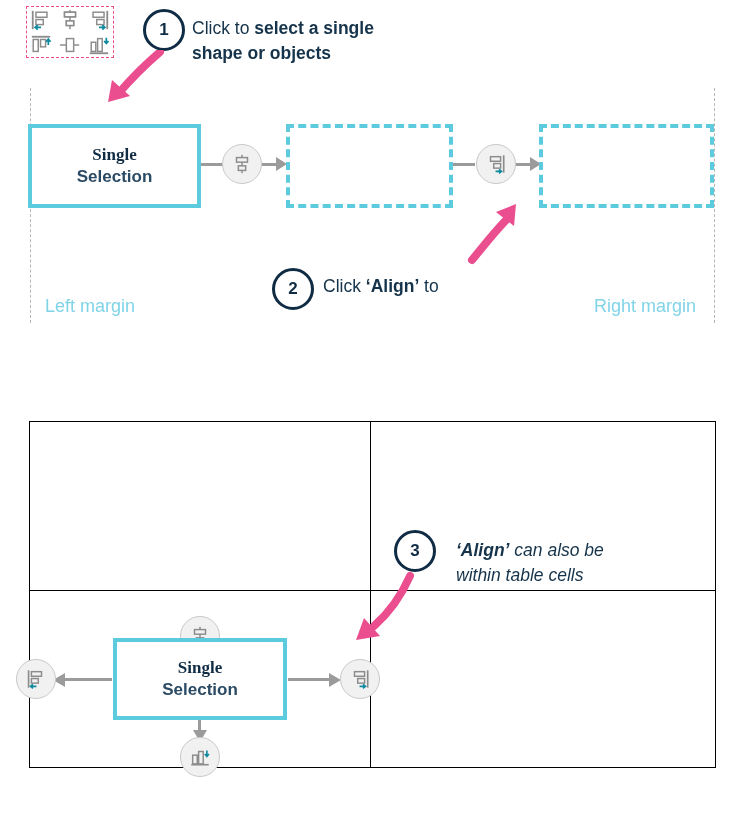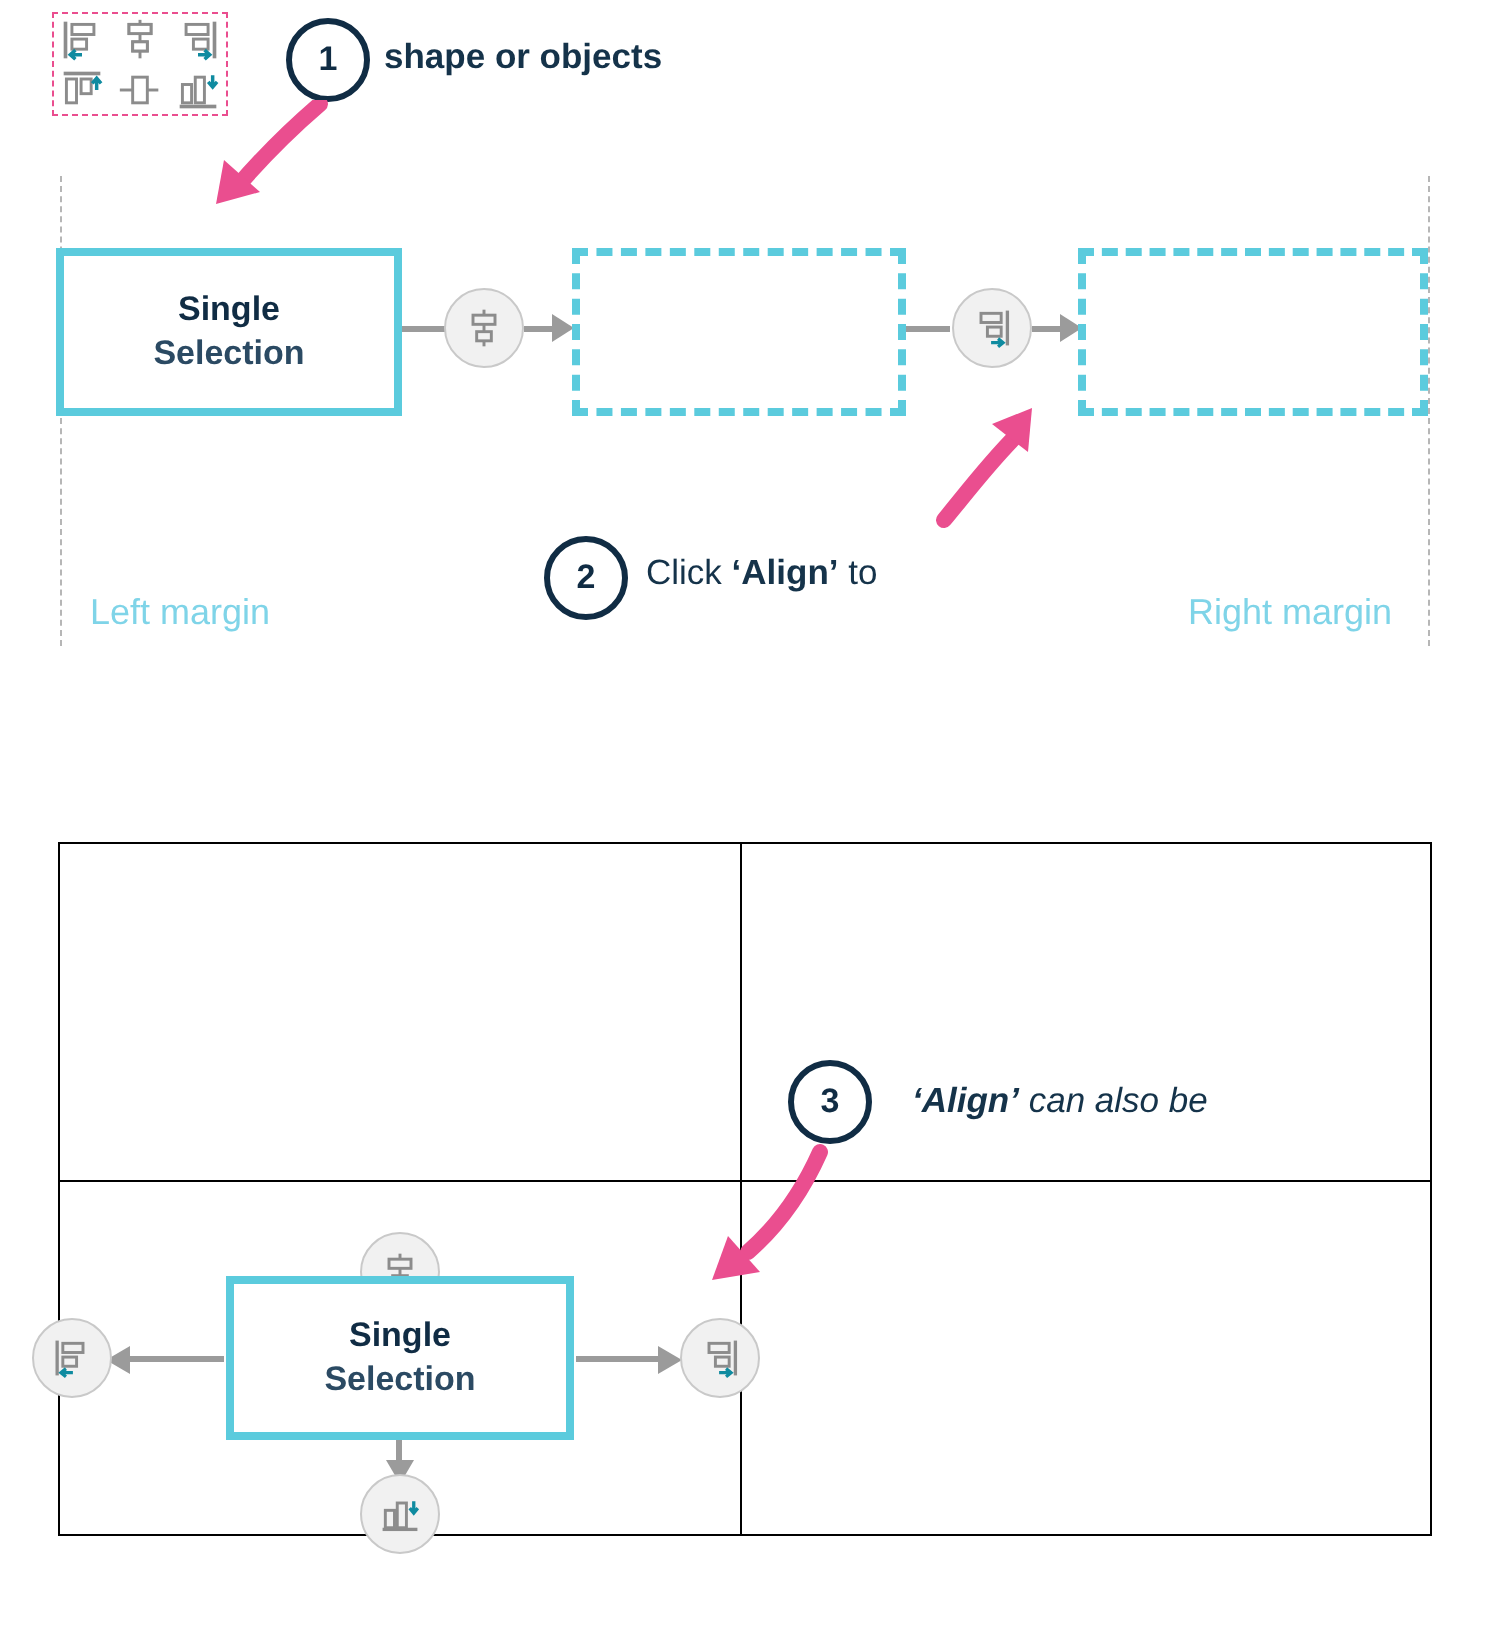--- a/index.html
+++ b/index.html
@@ -42,21 +42,21 @@
   .callout b{font-weight:bold;}
 
   
   .shape-solid{
     border:4px solid #5bcbdd;background:#ffffff;box-sizing:border-box;
     display:flex;flex-direction:column;align-items:center;justify-content:center;
   }
   .shape-dashed{
     border:4px dashed #5bcbdd;background:#ffffff;box-sizing:border-box;
   }
-  .shape-title{font-size:17px;font-weight:bold;color:#102c44;line-height:22px;}
+  .shape-title{font-size:17px;font-weight:bold;color:#102c44;line-height:22px;font-family:Liberation Serif, serif;}
   .shape-sub{font-size:17px;font-weight:bold;color:#2b4a63;line-height:22px;}
 
   
   .round-btn{
     border-radius:50%;background:#f1f1f1;border:1px solid #c9c9c9;
     display:flex;align-items:center;justify-content:center;box-sizing:border-box;
   }
   .round-btn svg{display:block;}
 
   
@@ -130,20 +130,21 @@
       <path d="M20 4 L20 10 M17.6 7.6 L20 10.4 L22.4 7.6" stroke="#0f8ba0" stroke-width="1.9" fill="none"></path>
     </svg>
   </span>
 </div>
 
 <div class="abs step-badge" style="left:143px;top:9px;width:42px;height:42px;">
   <span>1</span>
 </div>
 
 <div class="abs callout" style="left:192px;top:16px;width:320px;">
+  <div><span>Click to </span><b>select a single</b></div>
   <div><b>shape or objects</b></div>
 </div>
 
 <svg class="abs" style="left:92px;top:50px;width:80px;height:62px;" viewBox="0 0 80 62">
   <path d="M68 2 C54 14, 38 30, 26 44" stroke="#ea4e8f" stroke-width="8" fill="none" stroke-linecap="round"></path>
   <path d="M16 52 L20 30 L38 46 Z" fill="#ea4e8f"></path>
 </svg>
 
 <div class="abs margin-guide" style="left:30px;top:88px;height:235px;"></div>
 
@@ -212,20 +213,21 @@
 
   <div class="tbl-hline" style="top:168px;"></div>
 </div>
 
 <div class="abs step-badge" style="left:394px;top:530px;width:42px;height:42px;">
   <span>3</span>
 </div>
 
 <div class="abs callout" style="left:456px;top:538px;width:260px;background:transparent;font-style:italic;">
   <div><b>‘Align’</b><span> can also be</span></div>
+  <div style="background:#ffffff;display:inline-block;">within table cells</div>
 </div>
 
 <svg class="abs" style="left:338px;top:570px;width:80px;height:86px;" viewBox="0 0 80 86">
   <path d="M72 6 C64 24, 52 42, 36 56" stroke="#ea4e8f" stroke-width="8" fill="none" stroke-linecap="round"></path>
   <path d="M18 70 L26 48 L42 66 Z" fill="#ea4e8f"></path>
 </svg>
 
 <div class="abs conn" style="left:198px;top:652px;width:3px;height:14px;"></div>
 
 <div class="abs round-btn" style="left:180px;top:616px;width:40px;height:40px;">

